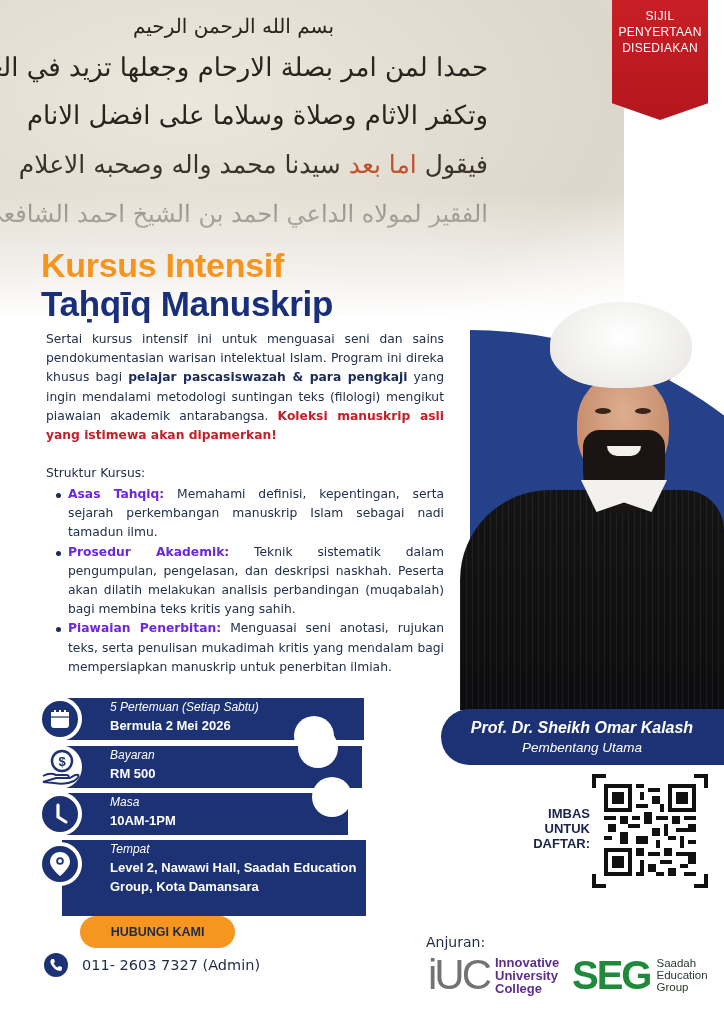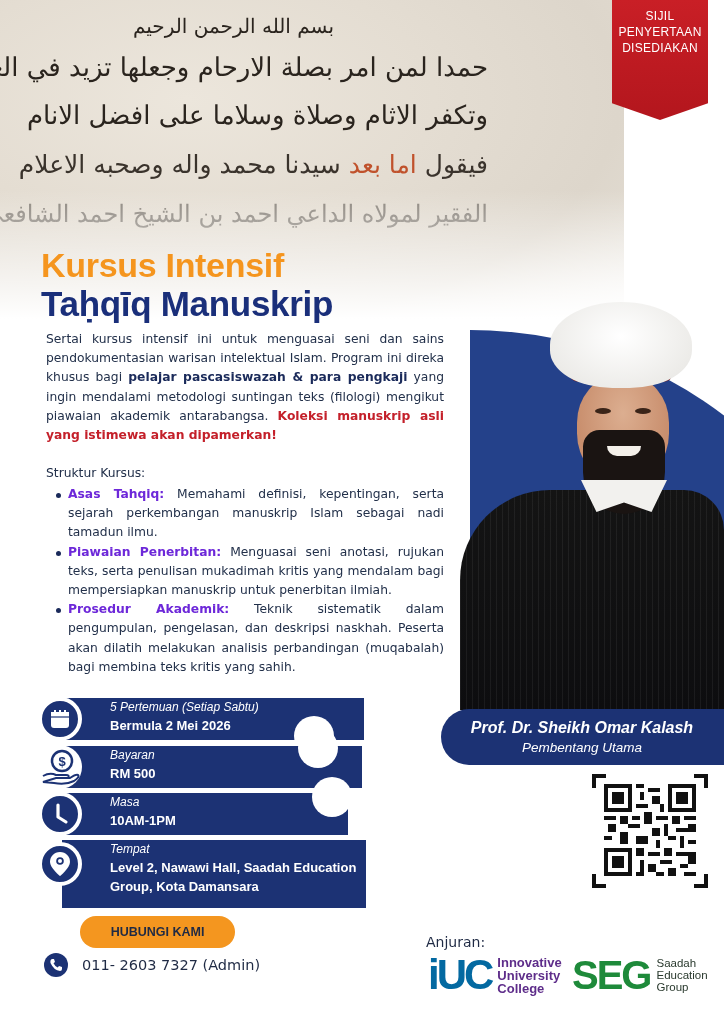--- a/index.html
+++ b/index.html
@@ -182,22 +182,22 @@
   .qr-frame { position: absolute; left: 592px; top: 774px; width: 116px; height: 114px; }
   .qr-corner { position: absolute; width: 14px; height: 14px; border-color: #111; border-style: solid; border-width: 0; }
   .qr-code { position: absolute; left: 12px; top: 10px; width: 92px; height: 92px; }
 
   
   .anjuran {
     position: absolute; left: 426px; top: 934px; font-size: 14px; color: #1f2a44;
   }
   .iuc-logo { position: absolute; left: 428px; top: 955px; display: flex; align-items: center; gap: 6px; }
   .iuc-mark {
-    font-family: "Liberation Sans", sans-serif; font-weight: bold; font-size: 42px;
-    color: #0369a1; letter-spacing: -3px; line-height: 40px;
+    font-family: "Liberation Sans", sans-serif; font-weight: normal; font-size: 42px;
+    color: #737373; letter-spacing: -3px; line-height: 40px;
   }
   .iuc-text {
     font-family: "Liberation Sans", sans-serif; font-weight: bold; font-size: 13px;
     line-height: 13px; color: #5e2d8a;
   }
   .seg-logo { position: absolute; left: 572px; top: 955px; display: flex; align-items: center; gap: 6px; }
   .seg-mark {
     font-family: "Liberation Sans", sans-serif; font-weight: bold; font-size: 40px;
     color: #1e8a3a; letter-spacing: -2px; line-height: 40px;
   }
@@ -229,22 +229,22 @@
   </div>
 
   <div class="title1">Kursus Intensif</div>
   <div class="title2">Taḥqīq Manuskrip</div>
 
   <p class="intro"><span>Sertai kursus intensif ini untuk menguasai seni dan sains pendokumentasian warisan intelektual Islam. Program ini direka khusus bagi </span><b>pelajar pascasiswazah &amp; para pengkaji</b><span> yang ingin mendalami metodologi suntingan teks (filologi) mengikut piawaian akademik antarabangsa. </span><span class="hl">Koleksi manuskrip asli yang istimewa akan dipamerkan!</span></p>
 
   <div class="structure-title">Struktur Kursus:</div>
   <ul class="structure">
     <li><b>Asas Tahqiq:</b><span> Memahami definisi, kepentingan, serta sejarah perkembangan manuskrip Islam sebagai nadi tamadun ilmu.</span></li>
+    <li><b>Prosedur Akademik:</b><span> Teknik sistematik dalam pengumpulan, pengelasan, dan deskripsi naskhah. Peserta akan dilatih melakukan analisis perbandingan (muqabalah) bagi membina teks kritis yang sahih.</span></li>
     <li><b>Piawaian Penerbitan:</b><span> Menguasai seni anotasi, rujukan teks, serta penulisan mukadimah kritis yang mendalam bagi mempersiapkan manuskrip untuk penerbitan ilmiah.</span></li>
-    <li><b>Prosedur Akademik:</b><span> Teknik sistematik dalam pengumpulan, pengelasan, dan deskripsi naskhah. Peserta akan dilatih melakukan analisis perbandingan (muqabalah) bagi membina teks kritis yang sahih.</span></li>
   </ul>
 
   <div class="speaker-arc"></div>
   <div class="speaker">
     <div class="robe"></div>
     <div class="face">
       <div class="eye" style="left:18px;"></div>
       <div class="eye" style="left:58px;"></div>
     </div>
     <div class="beard"></div>
@@ -299,21 +299,21 @@
       <div class="val">10AM-1PM</div>
     </div>
     <div class="icon-circle" style="top:-1px;">
       <svg width="24" height="24" viewBox="0 0 24 24">
           <path d="M10 3 L10 15 L18 20" fill="none" stroke="#fff" stroke-width="3.2" stroke-linecap="round" stroke-linejoin="round"></path>
         </svg>
     </div>
   </div>
 
   <div class="info" style="top:840px;">
-    <div class="info-band" style="left:22px; top:0; width:304px; height:68px;">
+    <div class="info-band" style="left:22px; top:0; width:304px; height:76px;">
       <div class="lbl">Tempat</div>
       <div class="val" style="width:250px;">Level 2, Nawawi Hall, Saadah Education Group, Kota Damansara</div>
     </div>
     <div class="icon-circle" style="top:2px;">
       <svg width="22" height="26" viewBox="0 0 22 26">
           <path d="M11 1 C5 1 1 5.5 1 11 C1 17 11 25 11 25 C11 25 21 17 21 11 C21 5.5 17 1 11 1 Z" fill="#fff"></path>
           <circle cx="11" cy="10" r="3.8" fill="#1c3274"></circle>
           <circle cx="11" cy="10" r="2" fill="#fff"></circle>
         </svg>
     </div>
@@ -322,20 +322,25 @@
   <div class="contact-btn">HUBUNGI KAMI</div>
   <div class="contact-row" style="top:953px;">
     <span class="contact-icon">
       <svg width="14" height="14" viewBox="0 0 14 14">
           <path d="M3 1 L5 1 L6 4 L4.5 5.3 Q6 8.4 8.7 9.5 L10 8 L13 9 L13 11 Q13 13 11 13 Q5 12.5 1.5 5 Q1 1.5 3 1 Z" fill="#fff"></path>
         </svg>
     </span>
     <span>011- 2603 7327 (Admin)</span>
   </div>
 
+  <div class="qr-label">
+    <div>IMBAS</div>
+    <div>UNTUK</div>
+    <div>DAFTAR:</div>
+  </div>
   <div class="qr-frame">
     <div class="qr-corner" style="left:0;top:0;border-left-width:4px;border-top-width:4px;"></div>
     <div class="qr-corner" style="right:0;top:0;border-right-width:4px;border-top-width:4px;"></div>
     <div class="qr-corner" style="left:0;bottom:0;border-left-width:4px;border-bottom-width:4px;"></div>
     <div class="qr-corner" style="right:0;bottom:0;border-right-width:4px;border-bottom-width:4px;"></div>
     <svg class="qr-code" viewBox="0 0 23 23" shape-rendering="crispEdges">
       <rect width="23" height="23" fill="#fff"></rect>
       <g fill="#111">
         <rect x="0" y="0" width="7" height="7"></rect>
           <rect x="1" y="1" width="5" height="5" fill="#fff"></rect>

